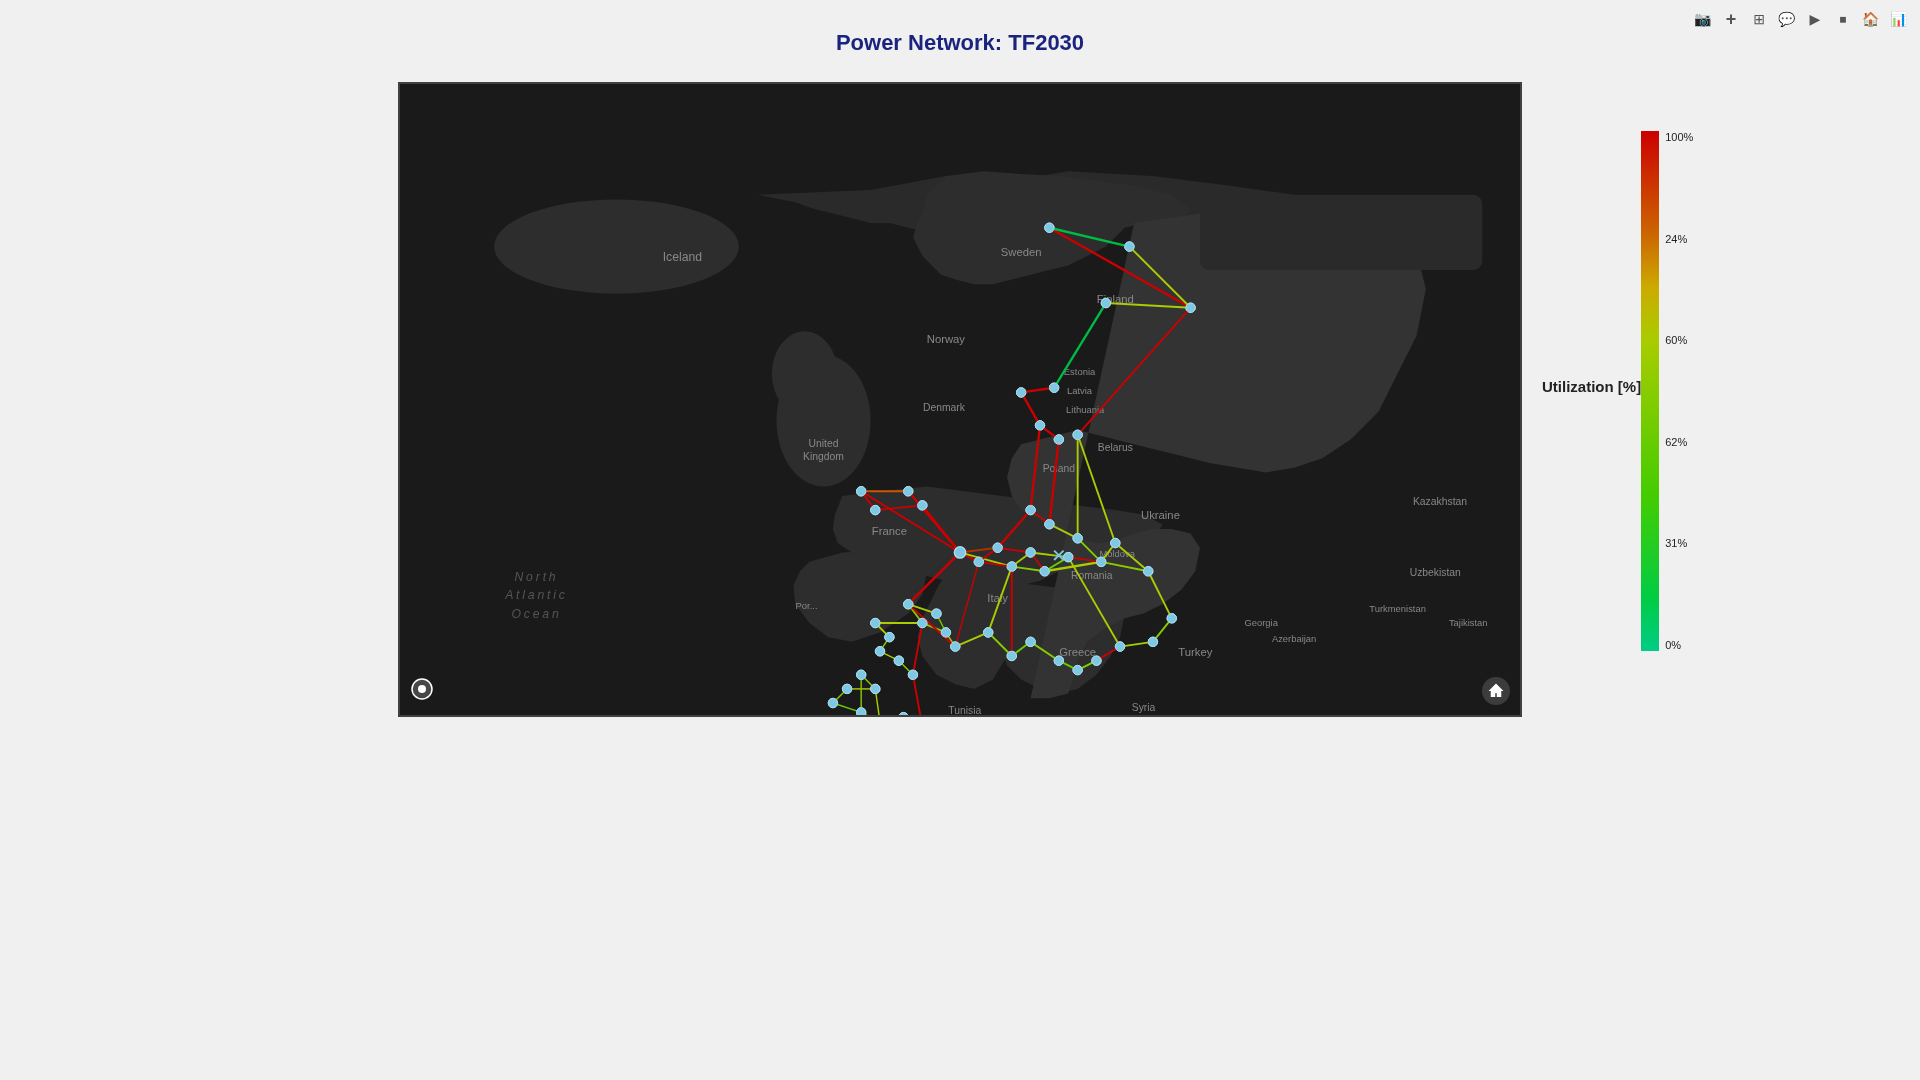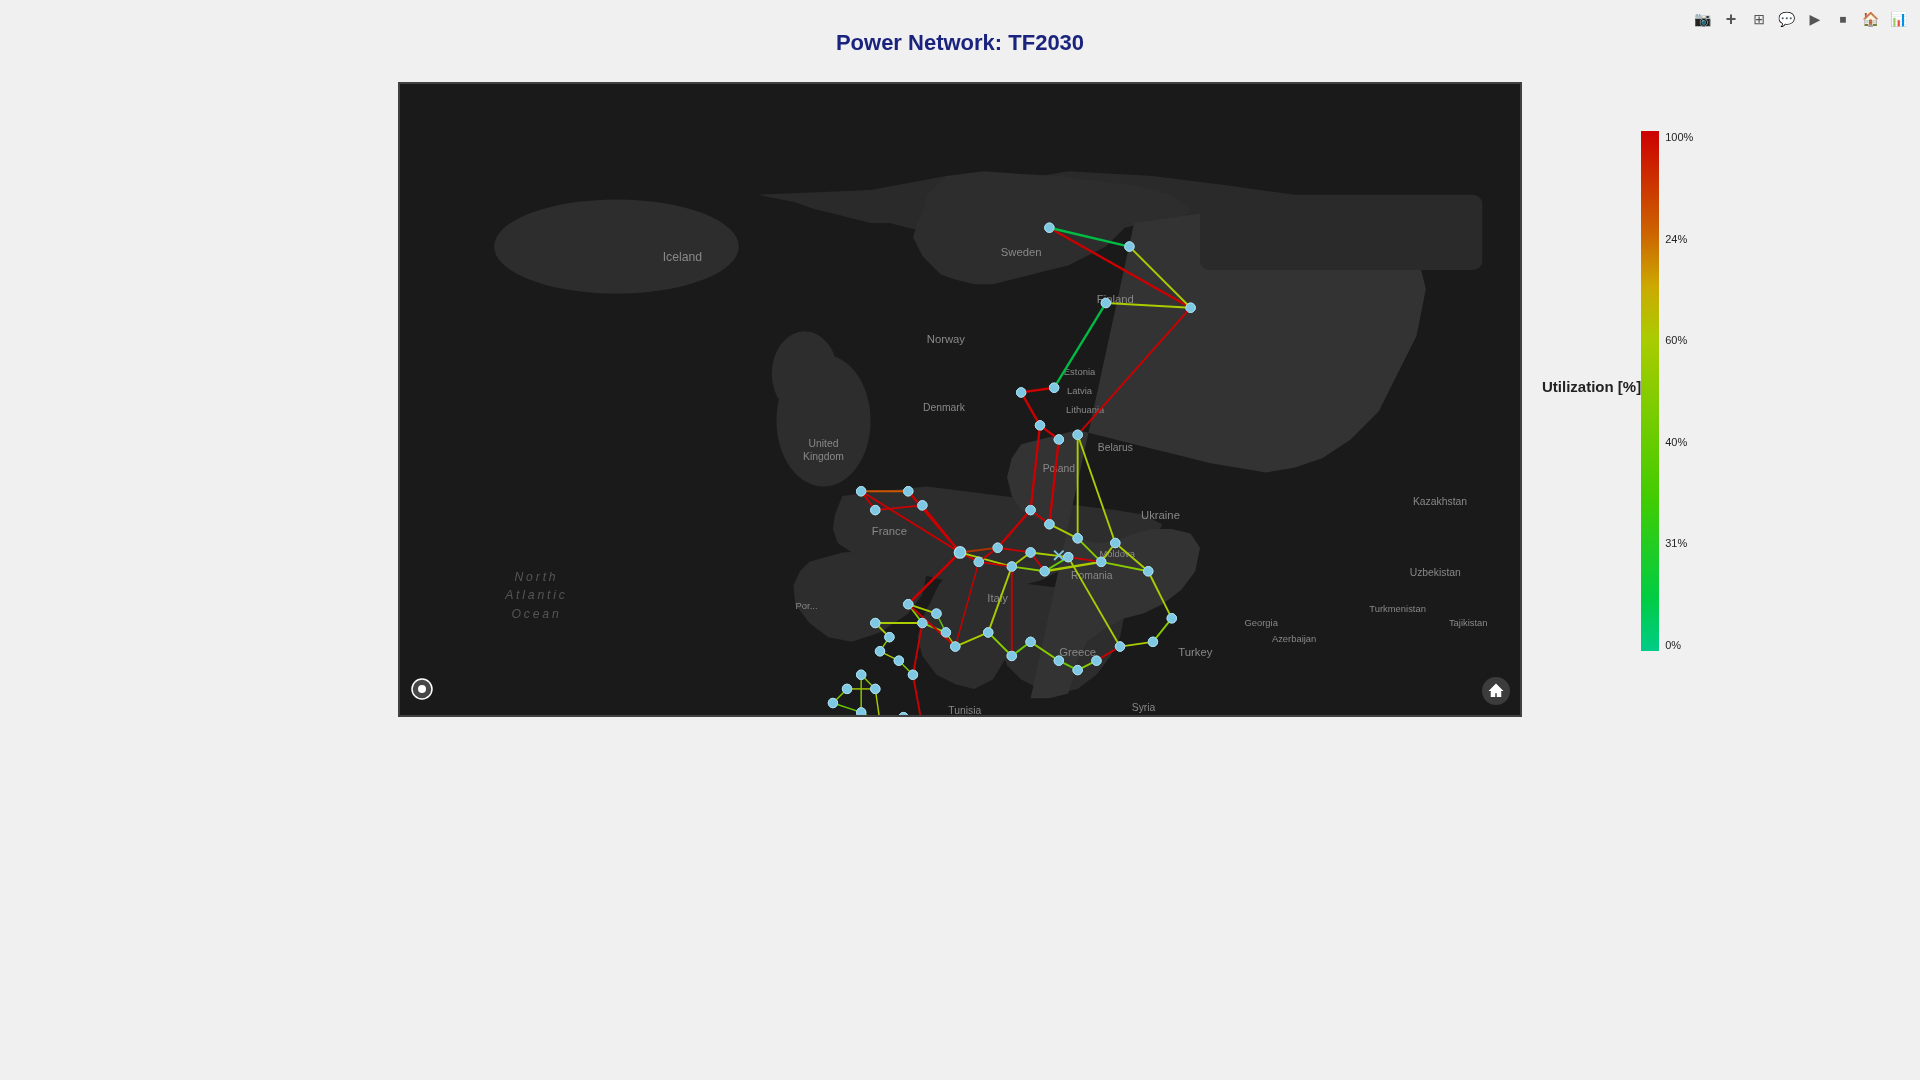--- a/index.html
+++ b/index.html
@@ -434,19 +434,19 @@
   </div>
 
   <div id="legend">
     <div id="legend-title">Utilization [%]</div>
     <div id="legend-bar-container">
       <div id="legend-bar"></div>
       <div id="legend-labels">
         <span>100%</span>
         <span>24%</span>
         <span>60%</span>
-        <span>40%</span>
+        <span>62%</span>
         <span>31%</span>
         <span>0%</span>
       </div>
     </div>
   </div>
 </div>
 
 </body></html>

